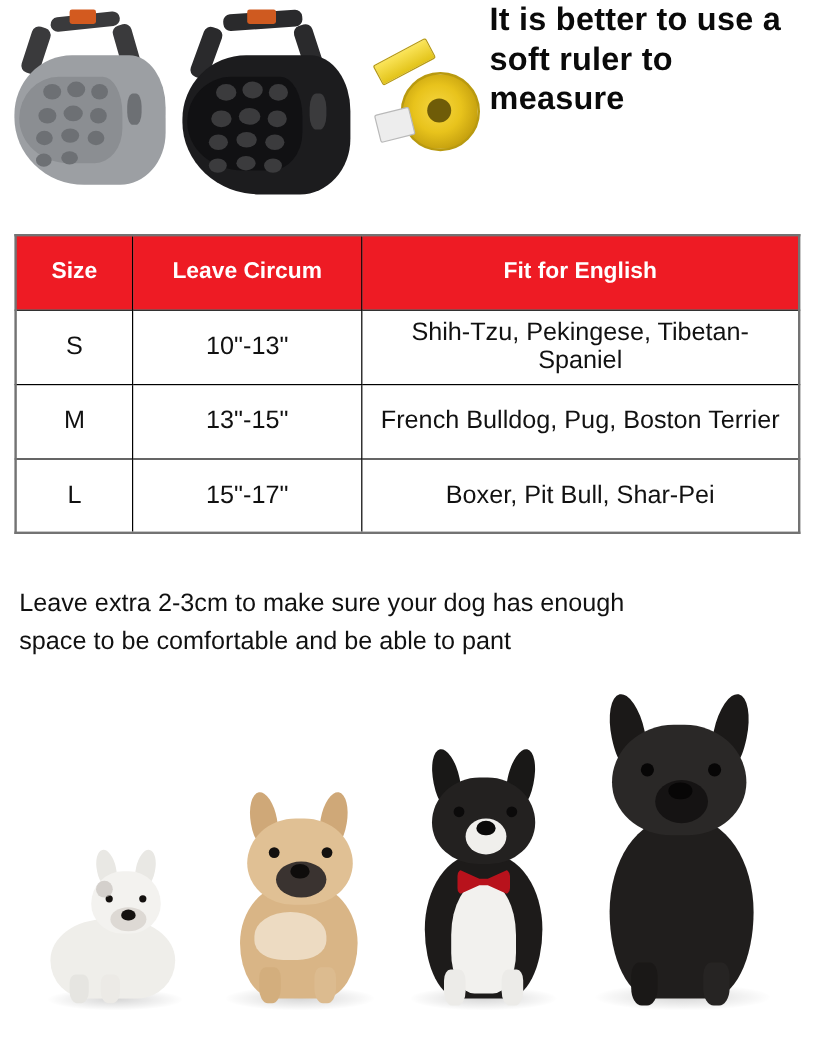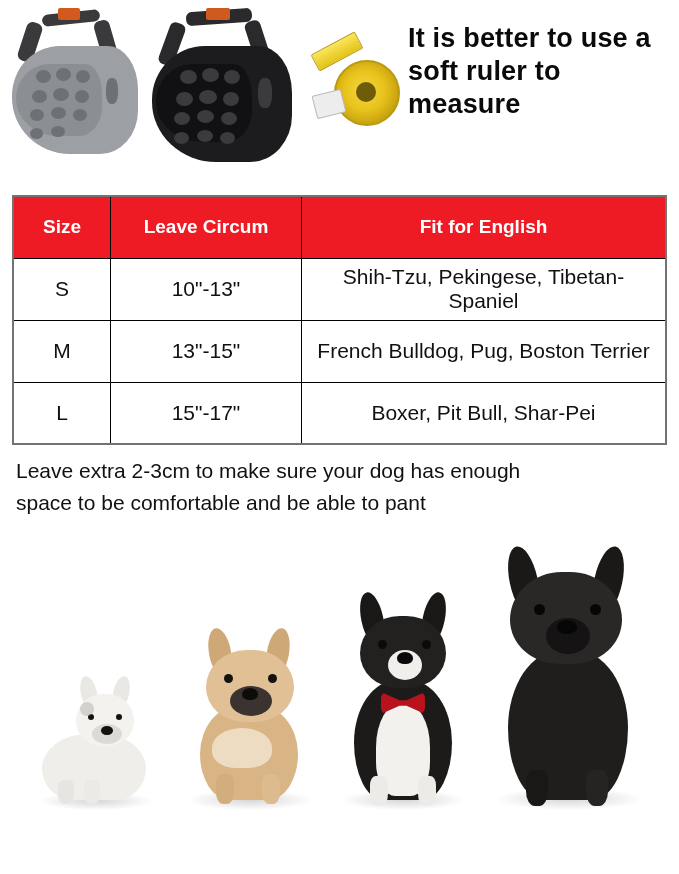--- a/index.html
+++ b/index.html
@@ -131,21 +131,21 @@
     width: 28px;
     height: 22px;
     background: #ededed;
     border: 1px solid #b9b9b9;
     transform: rotate(-14deg);
     border-radius: 2px;
   }
 
   .top-caption {
     flex: 1 1 auto;
-    padding: 22px 8px 0 8px;
+    padding: 0 8px 0 8px;
     font-size: 27px;
     font-weight: 700;
     line-height: 1.22;
     color: #0a0a0a;
     letter-spacing: 0.2px;
   }
 
   
   .size-table-wrap {
     padding: 0 12px;
@@ -186,20 +186,21 @@
     text-align: center;
   }
   table.size-table tr { height: 62px; }
 
   
   .note {
     padding: 10px 10px 0 16px;
     font-size: 21px;
     line-height: 1.5;
     color: #111;
+    margin-top: 32px;
   }
 
   
   .dogs {
     position: relative;
     height: 290px;
     margin-top: 6px;
   }
   .dog {
     position: absolute;

